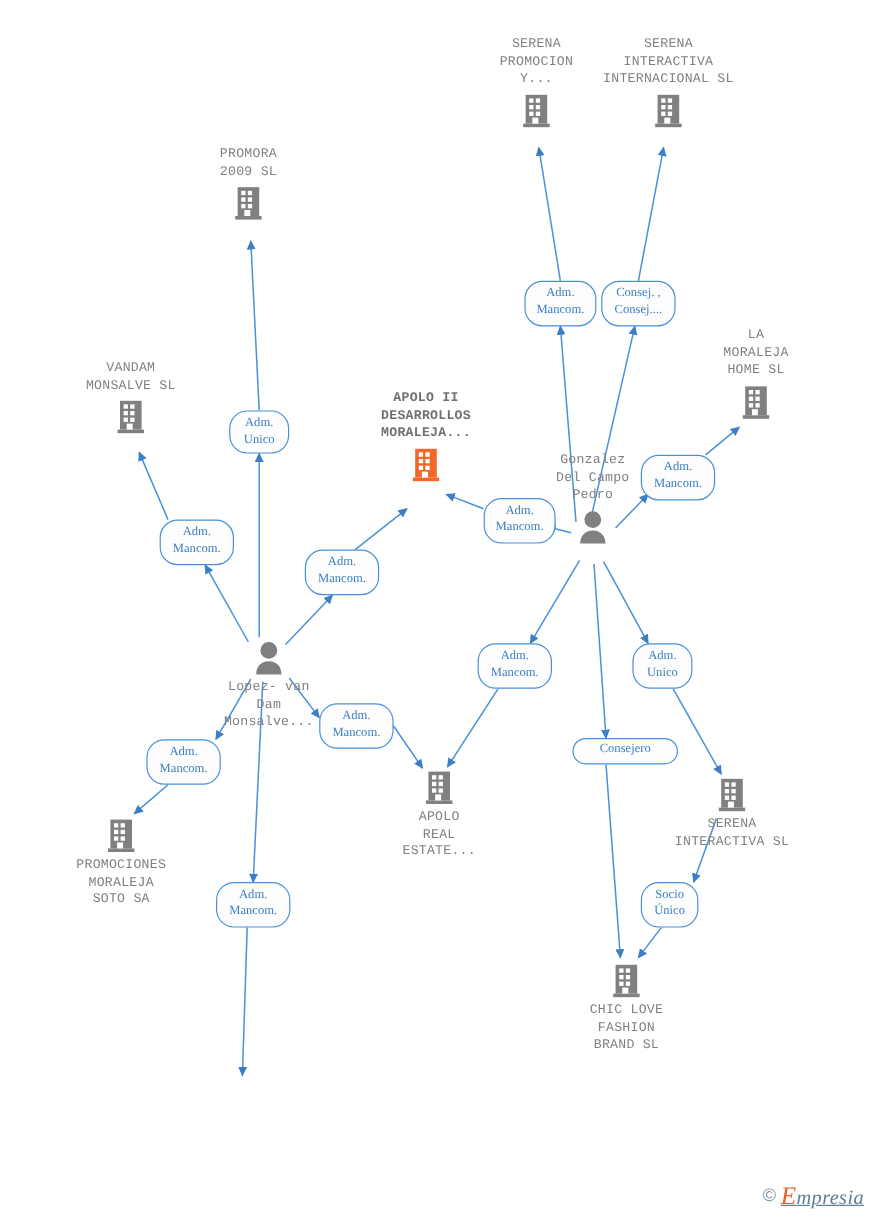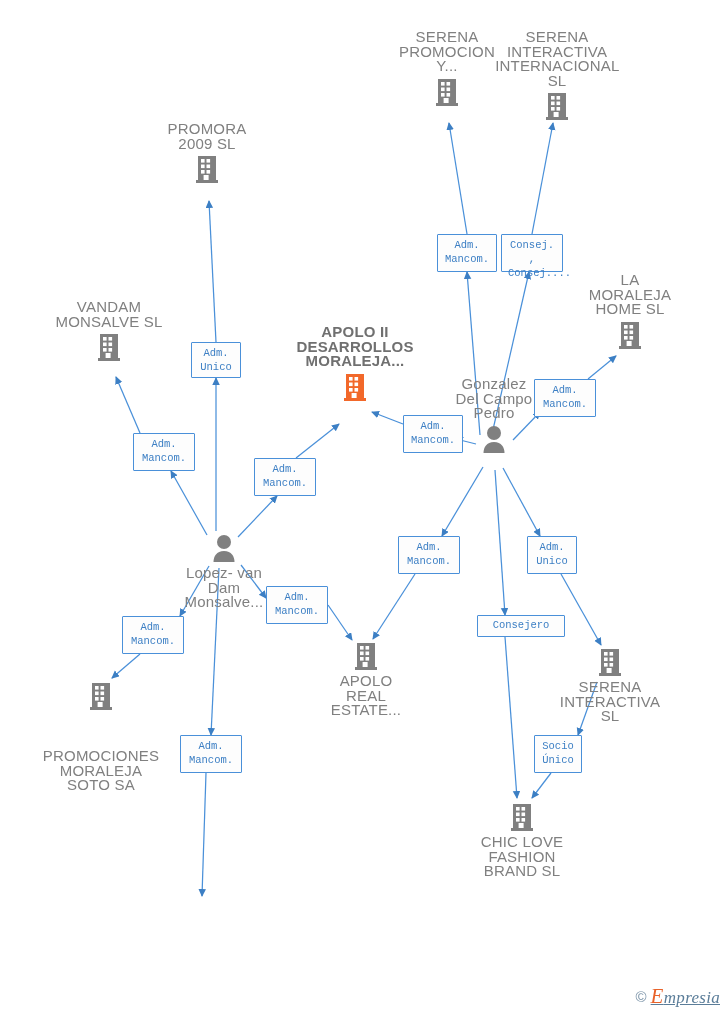--- a/index.html
+++ b/index.html
@@ -28,51 +28,51 @@
   .node {
     position: absolute;
     width: 120px;
     margin-left: -60px;
     text-align: center;
     display: flex;
     flex-direction: column;
     align-items: center;
   }
   .node-label {
-    font-size: 15px;
+    font-size: 11px;
     line-height: 14.5px;
     color: #808080;
     letter-spacing: 0.2px;
     white-space: pre-line;
-    font-family: Liberation Sans, sans-serif;
+    font-family: Liberation Mono, monospace;
   }
   .node.highlight .node-label {
     color: #707070;
     font-weight: bold;
   }
   .node-icon {
     line-height: 0;
   }
   .node-icon svg { display: block; }
   .node.label-below .node-label { margin-top: 3px; text-align: center; }
   .node.label-above .node-label { margin-bottom: 3px; }
 
   .edge-label {
     position: absolute;
     background: #fdfdfd;
     border: 1.3px solid #4a90d9;
-    border-radius: 1px;
+    border-radius: 15px;
     color: #3c7fc4;
     font-size: 10.5px;
     line-height: 14px;
     text-align: center;
     padding: 3px 6px 4px 6px;
     white-space: pre-line;
     box-sizing: border-box;
-    font-family: Liberation Mono, monospace;
+    font-family: Liberation Serif, serif;
   }
   .watermark {
     position: absolute;
     right: 8px;
     bottom: 6px;
     display: flex;
     align-items: center;
     gap: 4px;
     font-size: 16px;
     color: #5b7d99;
@@ -292,21 +292,21 @@
       <svg width="28" height="30" viewBox="0 0 28 30">
           <circle cx="14" cy="9" r="7" fill="#808080"></circle>
           <path d="M14,18 C6.5,18 3.5,23.5 3.5,29 L24.5,29 C24.5,23.5 21.5,18 14,18 Z" fill="#808080"></path>
         </svg>
     </div>
     <div class="node-label">Lopez- van
 Dam
 Monsalve...</div>
   </div>
 
-  <div class="node label-below" style="left:101px; top:681px;gap:35px;">
+  <div class="node label-below" style="left:101px; top:681px;">
     <div class="node-icon">
       <svg width="26" height="30" viewBox="0 0 26 30">
           <rect x="4" y="2" width="18" height="24" fill="#808080"></rect>
           <rect x="2" y="26" width="22" height="3" fill="#808080"></rect>
           <g fill="#ffffff">
             <rect x="7" y="5" width="3.6" height="3.6"></rect>
             <rect x="12.5" y="5" width="3.6" height="3.6"></rect>
             <rect x="7" y="10.5" width="3.6" height="3.6"></rect>
             <rect x="12.5" y="10.5" width="3.6" height="3.6"></rect>
             <rect x="7" y="16" width="3.6" height="3.6"></rect>

